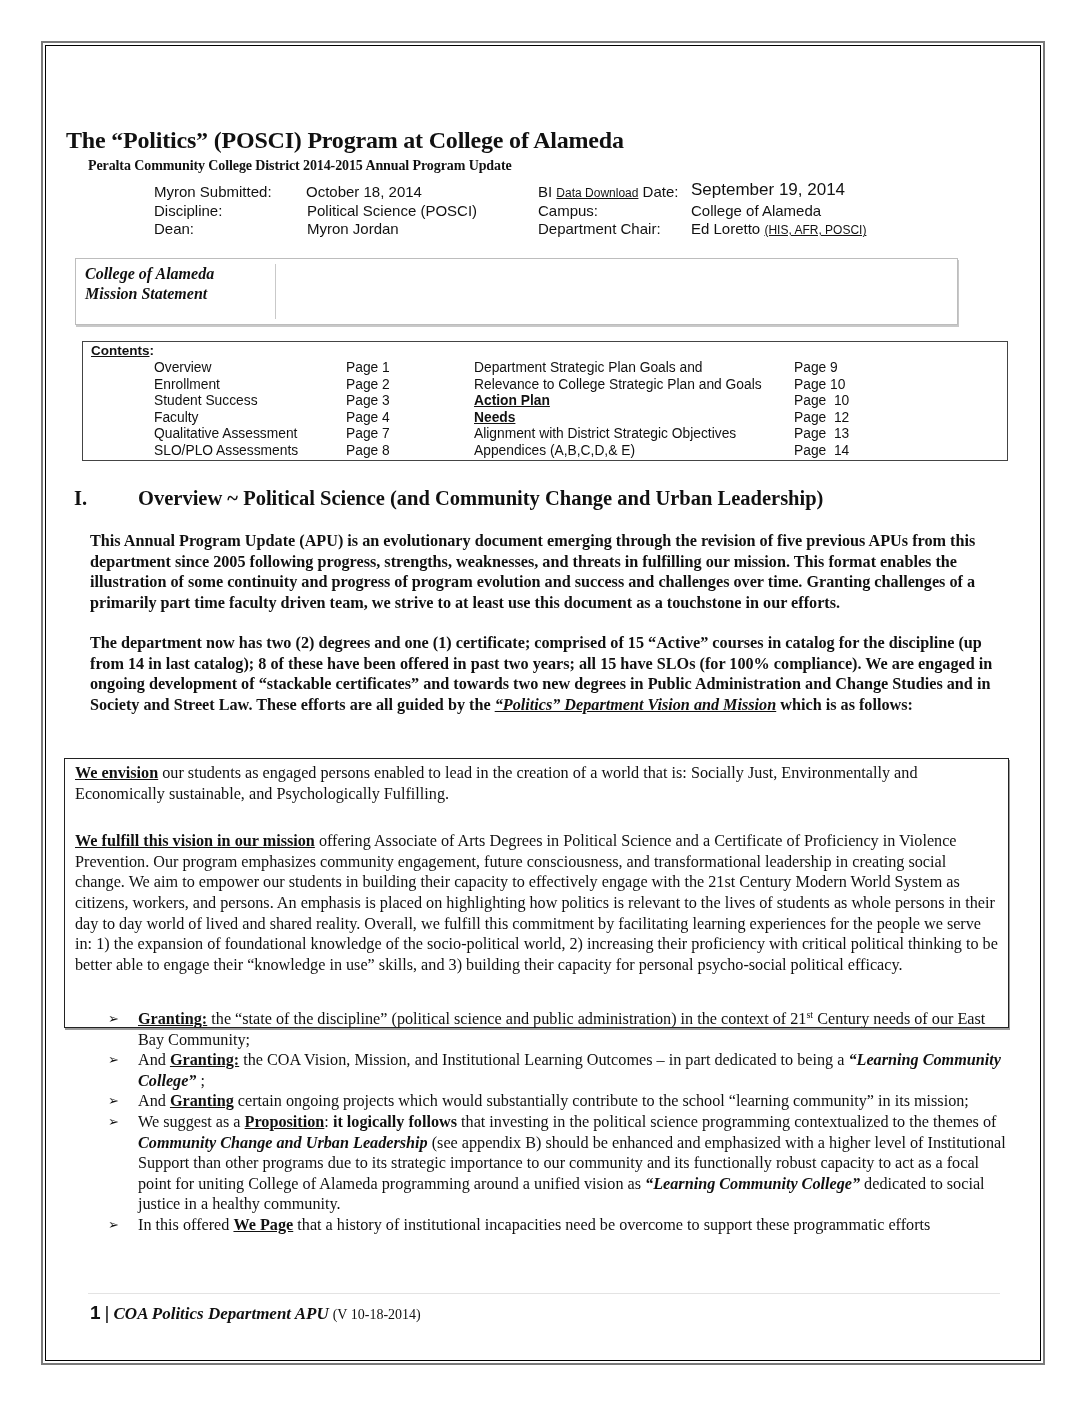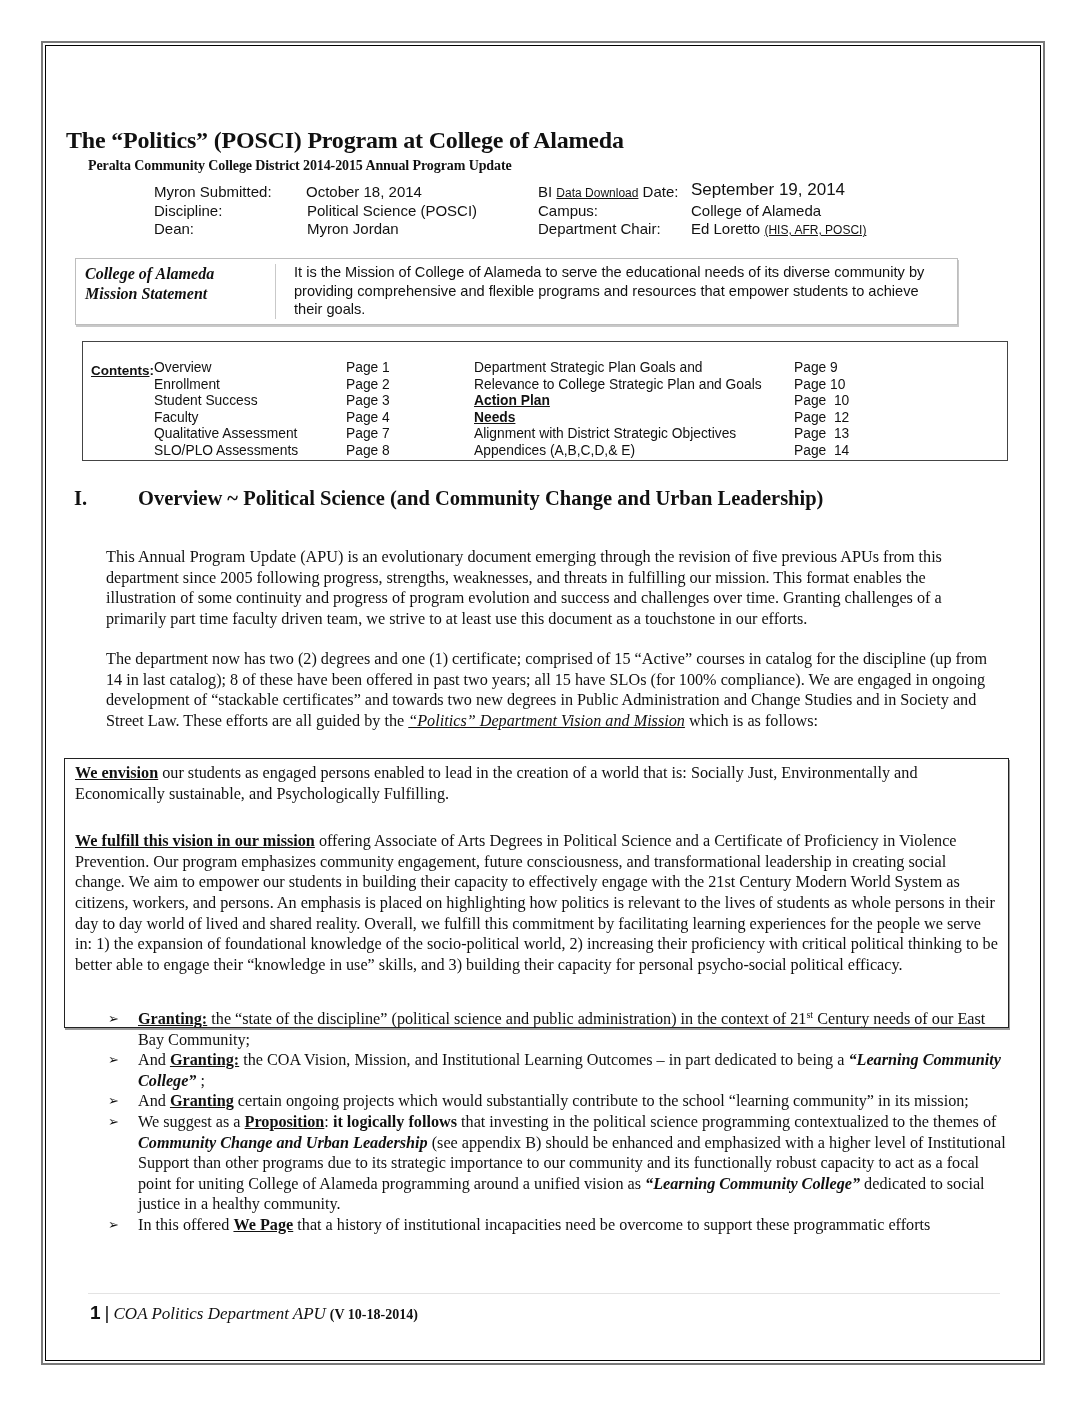--- a/index.html
+++ b/index.html
@@ -40,36 +40,36 @@
   .mission-text {
     position: absolute; left: 218px; top: 4px; width: 655px;
     font-size: 14.6px; line-height: 18.5px;
   }
 
   .contents-box {
     position: absolute; left: 82px; top: 341px; width: 926px; height: 120px;
     border: 1.5px solid #444; box-sizing: border-box;
   }
   .contents-heading {
-    position: absolute; left: 8px; top: 1px; font-size: 13.5px; font-weight: bold; margin-top: 20px;
+    position: absolute; left: 8px; top: 1px; font-size: 13.5px; font-weight: bold;
   }
   .contents-heading u { text-decoration: underline; }
   .toc-item { position: absolute; font-size: 13.8px; line-height: 16.5px; white-space: nowrap; }
   .toc-item.bold { font-weight: bold; text-decoration: underline; }
 
   .section-heading {
     position: absolute; left: 74px; top: 487px; font-size: 20.5px; font-weight: bold; white-space: nowrap;
   }
   .section-heading .num { position: absolute; left: 0; top: 0; }
   .section-heading .text { position: absolute; left: 64px; top: 0; }
 
   .para {
     position: absolute; font-size: 16.2px; line-height: 20.6px; text-align: left;
   }
-  .para p { margin: 16px; }
+  .para p { margin: 0; font-weight: bold; }
   .link-italic { font-style: italic; text-decoration: underline; }
 
   .vision-box {
     position: absolute; left: 64px; top: 758px; width: 945px; height: 270px;
     border: 1.5px solid #222; box-sizing: border-box; box-shadow: 1px 2px 0 #9a9a9a;
   }
   .vision-box .inner { position: absolute; left: 10px; top: 4px; width: 925px; font-size: 16.2px; line-height: 20.6px; }
   .vision-box b.ul { text-decoration: underline; }
   .vision-box p { margin: 0; }
   .vision-box p + p { margin-top: 27px; }
@@ -81,22 +81,22 @@
   .bullet sup { font-size: 10px; line-height: 0; }
 
   .footer-rule {
     position: absolute; left: 88px; top: 1293px; width: 912px; height: 1px; background: #e3e3e3;
   }
   .footer {
     position: absolute; left: 90px; top: 1302px; white-space: nowrap;
   }
   .footer .pg { font-family: "Liberation Sans", "DejaVu Sans", sans-serif; font-weight: bold; font-size: 19px; }
   .footer .sep { font-family: "Liberation Sans", sans-serif; font-size: 19px; margin: 0 4px; }
-  .footer .name { font-family: "Liberation Serif", serif; font-weight: normal; font-style: italic; font-size: 17px; }
-  .footer .ver { font-family: "Liberation Serif", serif; font-size: 14px; font-weight: bold; }
+  .footer .name { font-family: "Liberation Serif", serif; font-weight: bold; font-style: italic; font-size: 17px; }
+  .footer .ver { font-family: "Liberation Serif", serif; font-size: 14px; }
 </style>
 </head>
 <body>
 
 <div class="page-border-outer"></div>
 <div class="page-border-inner"></div>
 
 <div class="title serif">The “Politics” (POSCI) Program at College of Alameda</div>
 <div class="subtitle serif">Peralta Community College District 2014-2015 Annual Program Update</div>
 
@@ -119,21 +119,20 @@
 <div class="meta sans" style="left:691px; top:220px;">
   <span>Ed Loretto</span>
   <span class="small">(HIS, AFR, POSCI)</span>
 </div>
 
 <div class="mission-box">
   <div class="mission-label serif">
     <div>College of Alameda</div>
     <div>Mission Statement</div>
   </div>
-  <div class="mission-text sans">It is the Mission of College of Alameda to serve the educational needs of its diverse community by providing comprehensive and flexible programs and resources that empower students to achieve their goals.</div>
 </div>
 
 <div class="contents-box sans">
   <div class="contents-heading"><u>Contents</u><span>:</span></div>
 
   <div class="toc-item" style="left:71px; top:18px;">Overview</div>
   <div class="toc-item" style="left:263px; top:18px;">Page 1</div>
   <div class="toc-item" style="left:71px; top:34.5px;">Enrollment</div>
   <div class="toc-item" style="left:263px; top:34.5px;">Page 2</div>
   <div class="toc-item" style="left:71px; top:51px;">Student Success</div>

